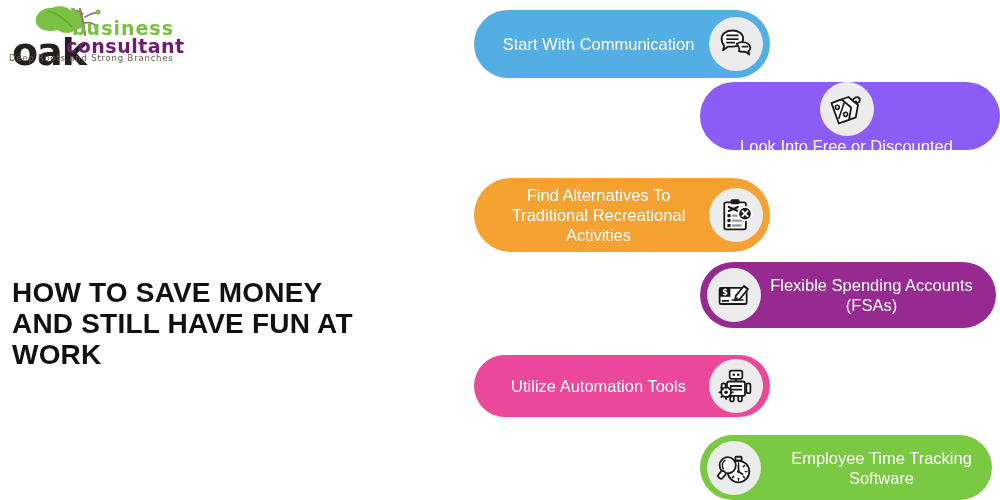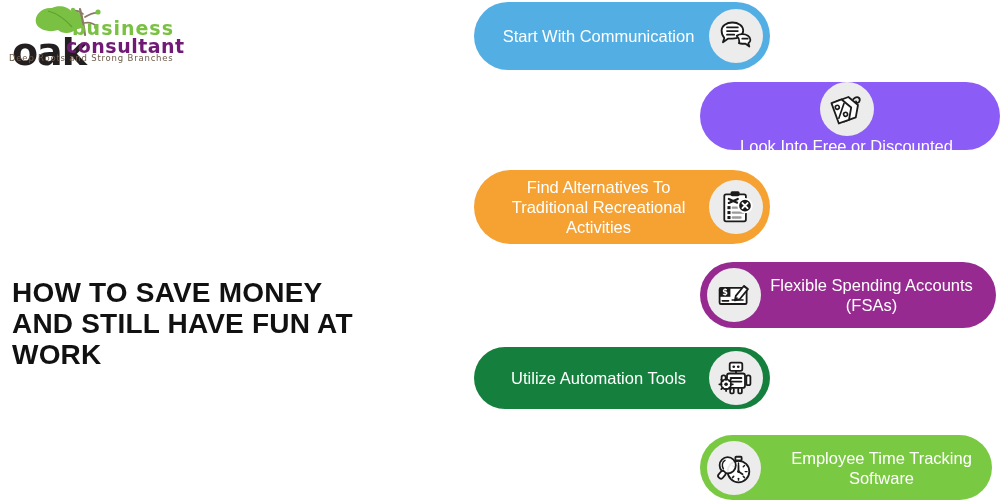--- a/index.html
+++ b/index.html
@@ -44,21 +44,21 @@
     color:#111111;letter-spacing:0.2px;
   }
 
   
   .pill{
     position:absolute;
     border-radius:999px;
     display:flex;align-items:center;
     box-sizing:border-box;
   }
-  .pill.icon-right{flex-direction:row;justify-content:space-between;}
+  .pill.icon-right{flex-direction:row;justify-content:space-between;margin-top:8px;}
   .pill.icon-left{flex-direction:row;justify-content:flex-start;}
   .pill-label{
     color:#ffffff;
     text-align:center;
     font-size:16.5px;
     line-height:20px;
     flex:1 1 auto;
     padding:0 6px;
   }
   .pill-icon{
@@ -179,21 +179,21 @@
           <line x1="7" y1="26.5" x2="14" y2="26.5"></line>
         </g>
         <path d="M22 21 L31 10 L35.5 13.5 L26.5 24.5 L21 26 Z" fill="#fff" stroke="#1b1b1b" stroke-width="2" stroke-linejoin="round"></path>
         <path d="M31 10 L35.5 13.5" stroke="#1b1b1b" stroke-width="2"></path>
         <path d="M21.5 25.8 L23.8 22.8" stroke="#1b1b1b" stroke-width="1.6"></path>
       </svg>
     </span>
     <span class="pill-label">Flexible Spending Accounts (FSAs)</span>
   </div>
 
-  <div class="pill icon-right" id="pill-5" style="background: #15803d;">
+  <div class="pill icon-right" id="pill-5" style="background: #ec4899;">
     <span class="pill-label">Utilize Automation Tools</span>
     <span class="pill-icon" style="background: rgb(236, 236, 236);">
       <svg viewBox="0 0 40 40">
         <rect x="13" y="3" width="14" height="9" rx="2" fill="#fff" stroke="#1b1b1b" stroke-width="2"></rect>
         <circle cx="17.5" cy="7.5" r="1.5" fill="#1b1b1b"></circle>
         <circle cx="22.5" cy="7.5" r="1.5" fill="#1b1b1b"></circle>
         <line x1="20" y1="12" x2="20" y2="15" stroke="#1b1b1b" stroke-width="2"></line>
         <rect x="10" y="15" width="20" height="16" rx="2.5" fill="#fff" stroke="#1b1b1b" stroke-width="2"></rect>
         <g stroke="#1b1b1b" stroke-width="2" stroke-linecap="round">
           <line x1="14" y1="20" x2="26" y2="20"></line>

